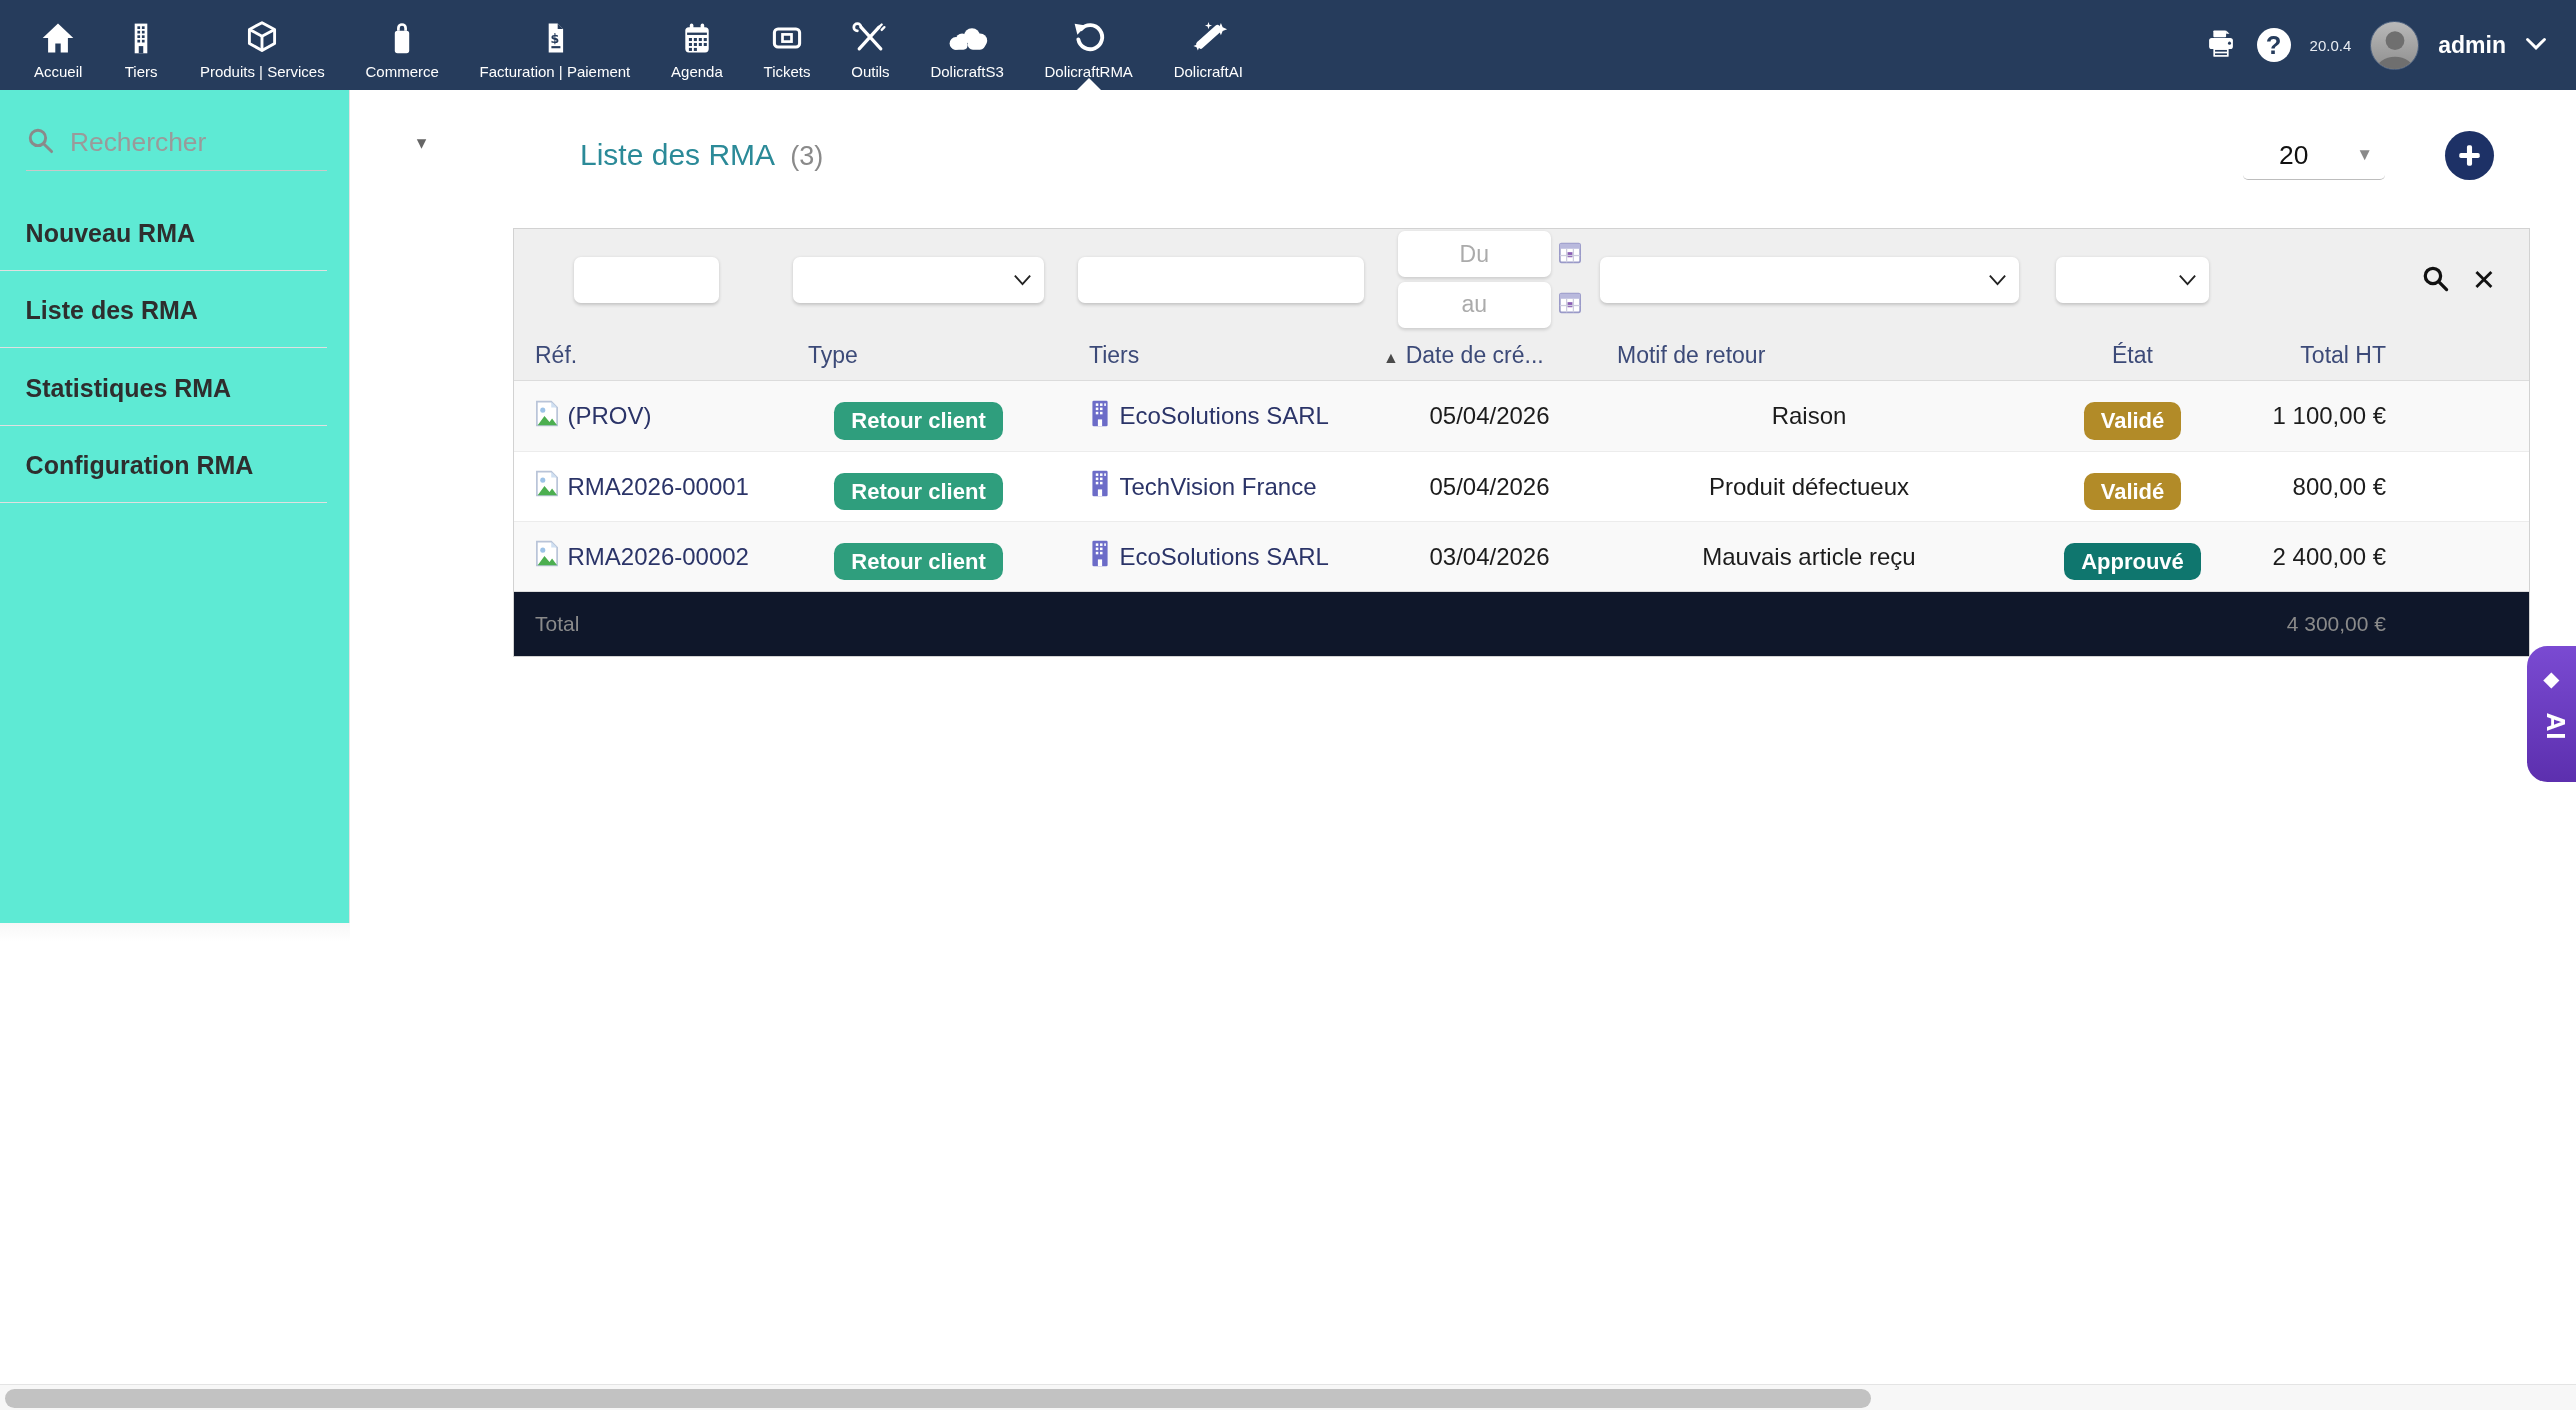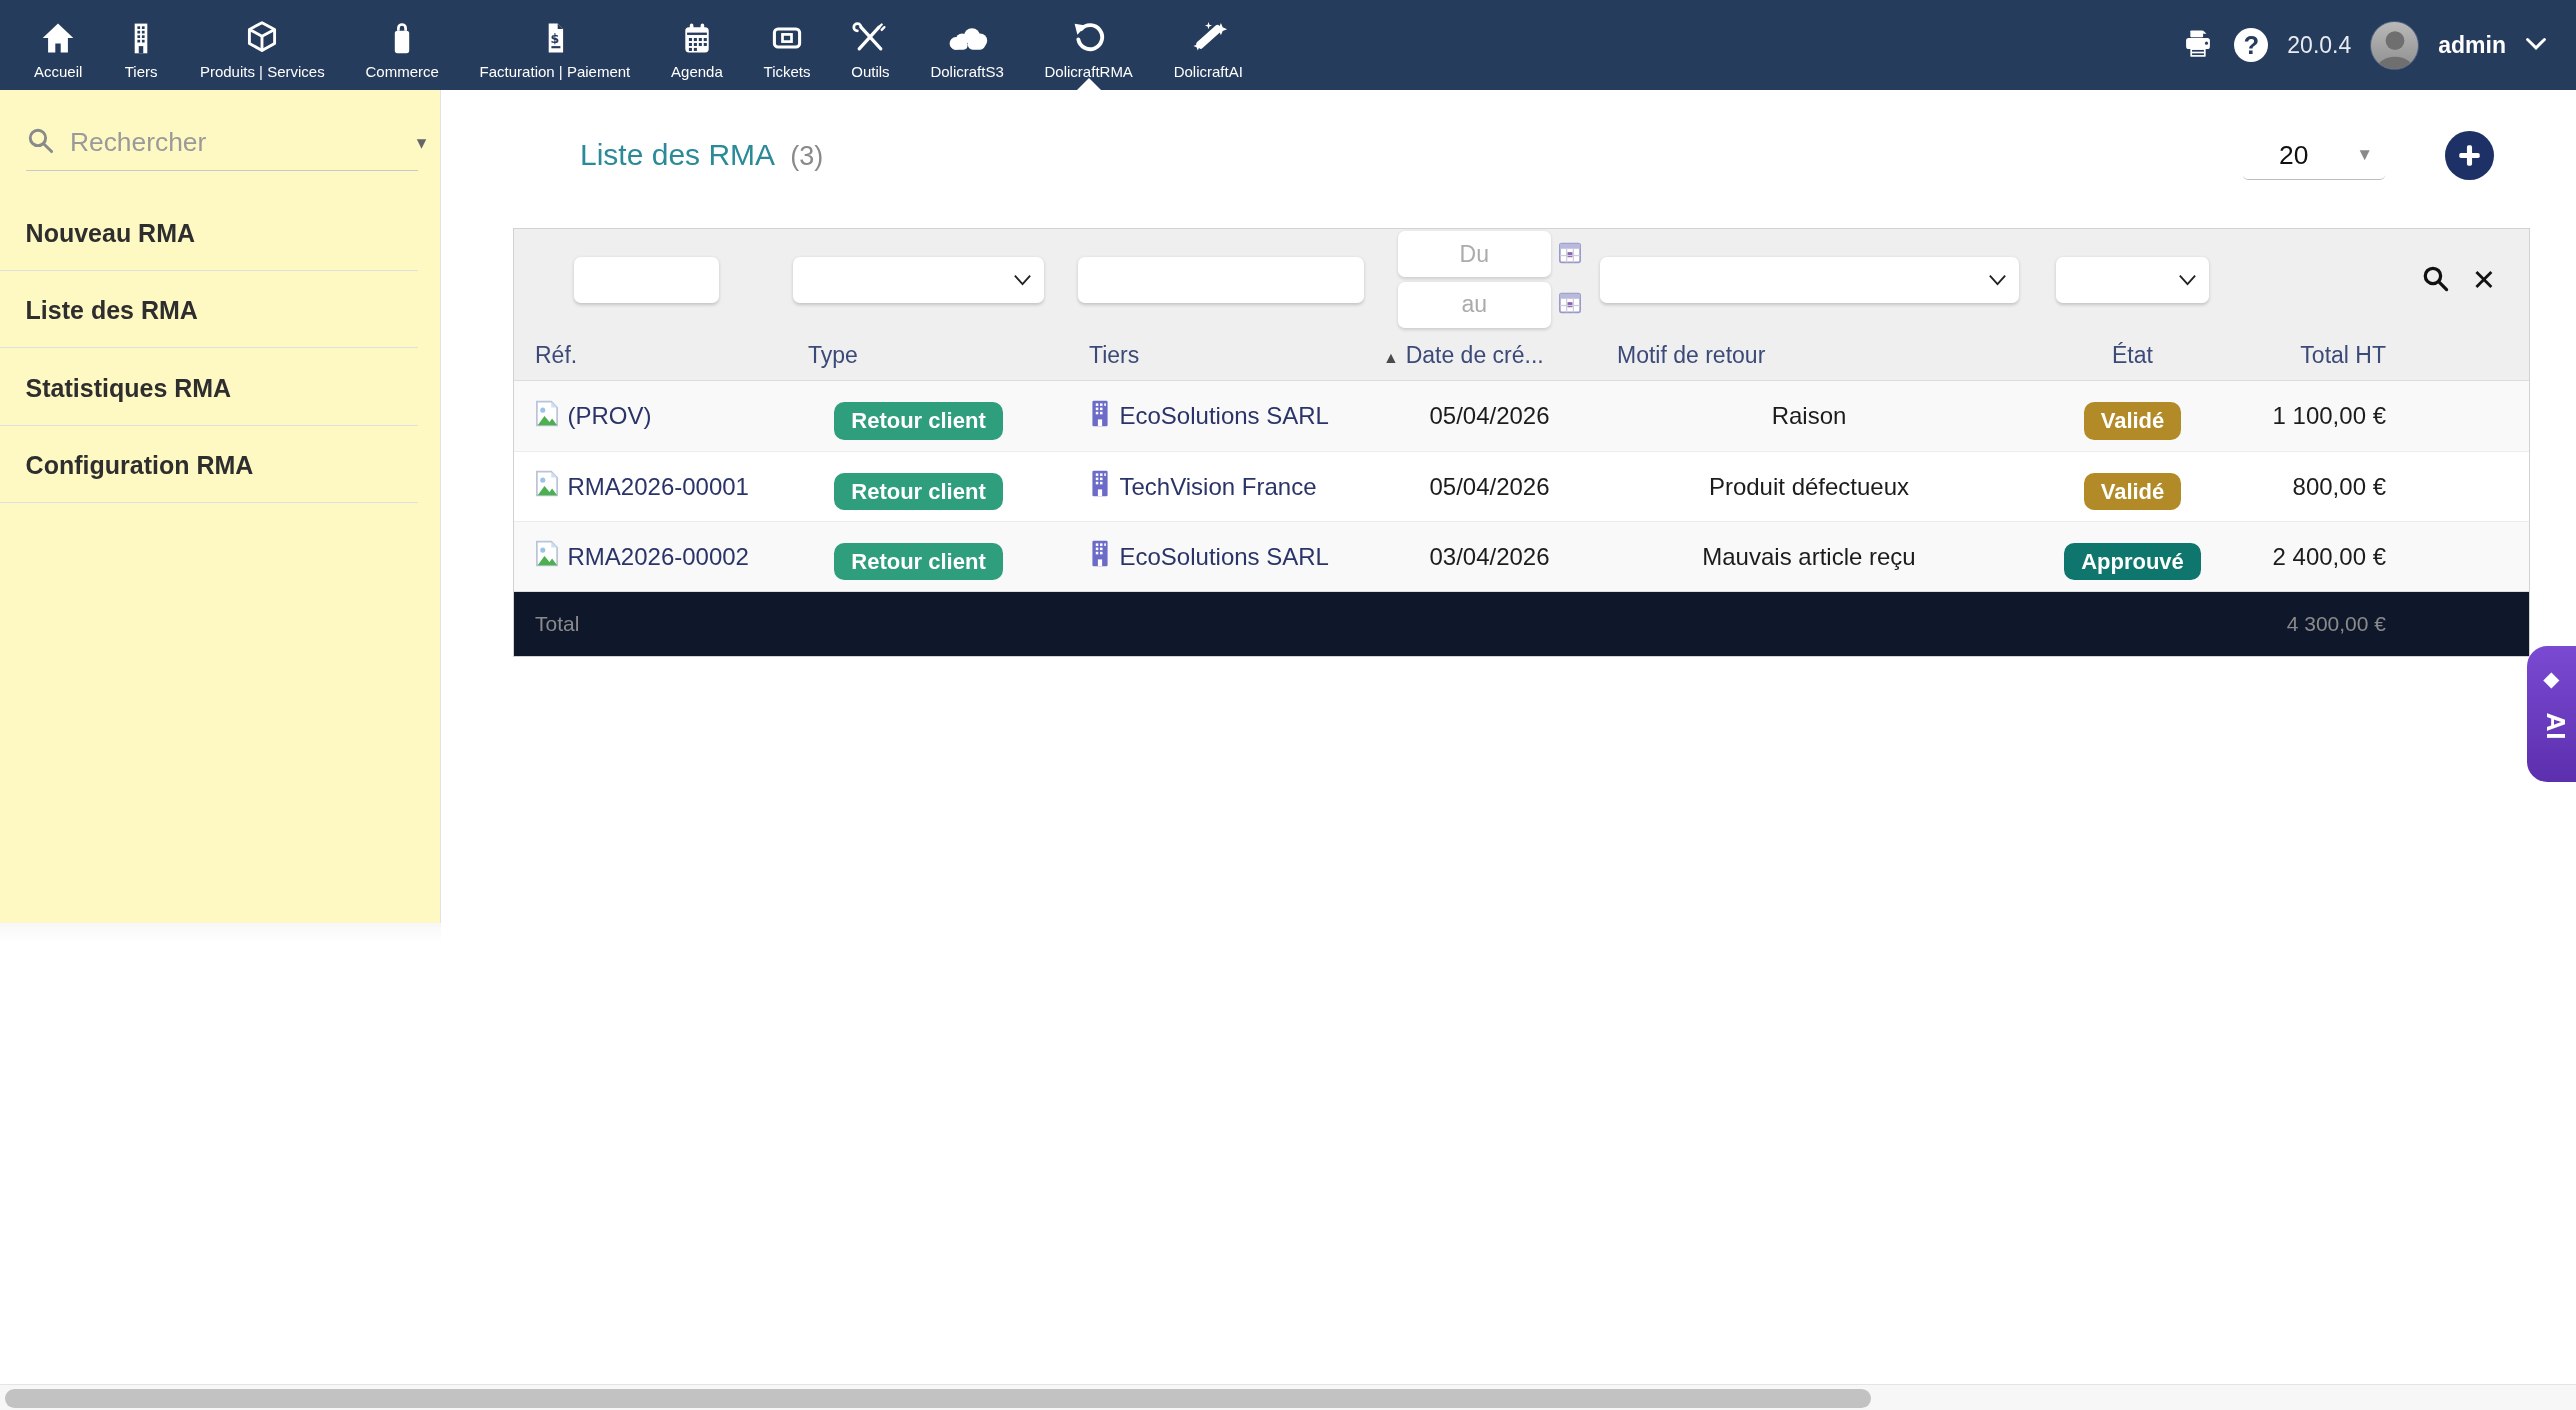--- a/index.html
+++ b/index.html
@@ -11,30 +11,30 @@
             background:var(--navbar-bg,#263c5c); display:flex; align-items:stretch; z-index:30; }
   .nav-left { display:flex; align-items:stretch; padding-left:13.6px; }
   .nav-item { position:relative; display:flex; flex-direction:column; align-items:center;
               justify-content:flex-end; padding:8.5px 20.4px 10.2px; cursor:pointer; }
   .nav-item .nav-icon { height:39px; display:flex; align-items:center; justify-content:center; margin-bottom:5.1px; }
   .nav-item .nav-label { color:#fff; font-size:15px; white-space:nowrap; }
   .nav-item.active .active-arrow { position:absolute; bottom:0; left:50%; transform:translateX(-50%);
               width:0; height:0; border-left:12px solid transparent; border-right:12px solid transparent;
               border-bottom:12px solid #fff; }
   .nav-right { margin-left:auto; display:flex; align-items:center; gap:19px; padding-right:29px; }
-  .version-text { color:#e8ecf2; font-size:23px; }
+  .version-text { color:#e8ecf2; font-size:15px; }
   .help-circle { width:34px; height:34px; border-radius:50%; background:#fff; color:var(--navbar-bg,#263c5c);
                  font-size:25.6px; font-weight:bold; display:flex; align-items:center; justify-content:center; }
   .avatar { width:49px; height:49px; border-radius:50%; background:linear-gradient(180deg,#b9b9b9,#8f8f8f);
             border:1.7px solid #4d617f; overflow:hidden; display:flex; align-items:flex-end; justify-content:center; }
   .user-name { color:#fff; font-size:23px; font-weight:bold; }
 
   
-  .sidebar { position:absolute; left:0; top:90px; width:441px; height:833px;
-             background:#fef9c3; border-right:0.9px solid #e2e2e2; }
+  .sidebar { position:absolute; left:0; top:90px; width:350px; height:833px;
+             background:#5eead4; border-right:0.9px solid #e2e2e2; }
   .sidebar::after { content:""; position:absolute; left:0; right:-0.9px; bottom:-19px; height:19px;
              background:linear-gradient(180deg,#f7f7f7,#ffffff); }
   .search-row { display:flex; align-items:center; margin:36px 22px 0 25.6px; padding-bottom:12px;
                 border-bottom:0.9px solid #c9c9c9; }
   .search-row input { flex:1; border:none; outline:none; background:transparent; font-size:26.4px;
                 font-family:inherit; color:#444; margin-left:15.3px; }
   .search-row input::placeholder { color:#9a9a9a; }
   .side-caret { color:#666; font-size:19px; margin-left:6.8px; }
   .side-menu { margin-top:22px; }
   .side-item { font-size:25px; font-weight:bold; color:#2e2e2e; padding:25.6px 0 22px 25.6px;

